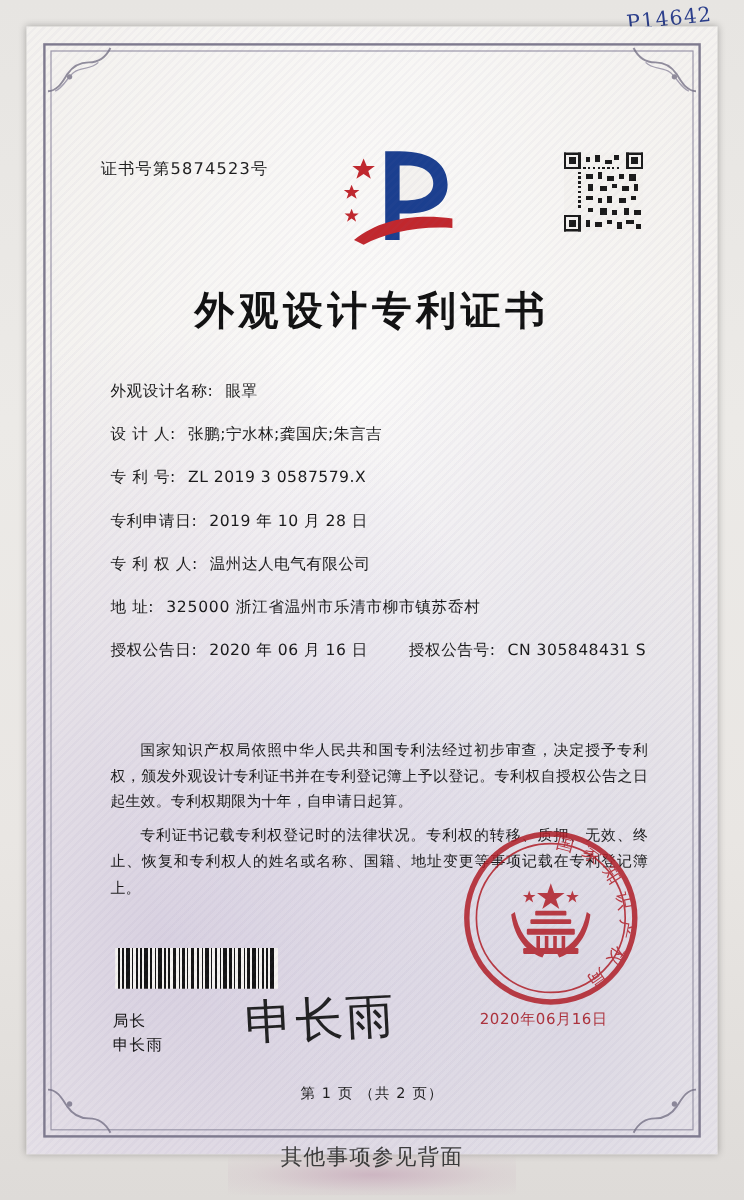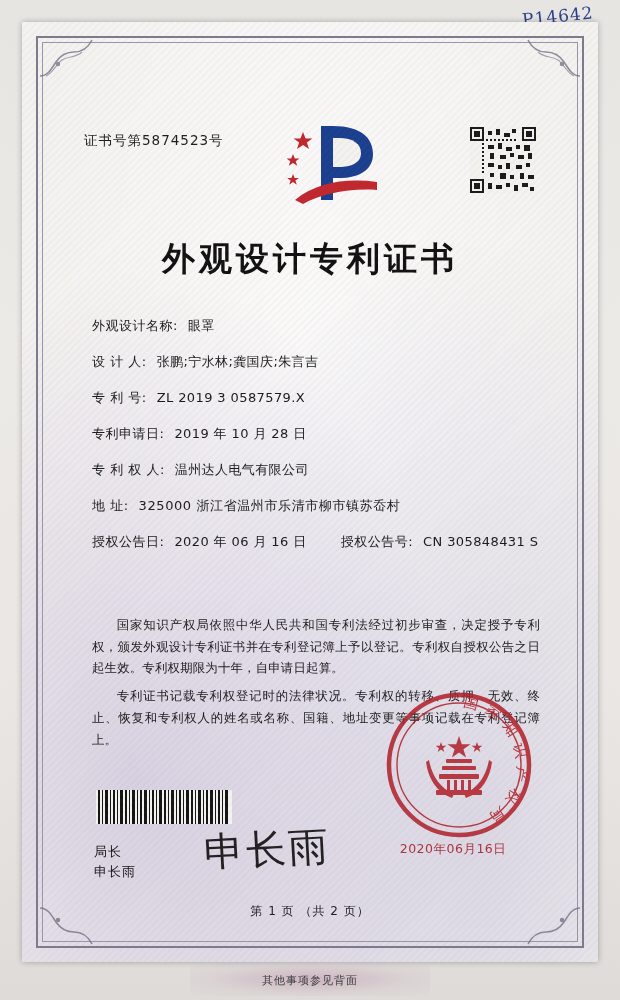--- a/index.html
+++ b/index.html
@@ -244,23 +244,23 @@
     text-align: center;
     font-size: 12px;
     color: #1c1c1c;
     letter-spacing: 1px;
   }
 
   
   .bottom-note {
     position: absolute;
     left: 0; right: 0;
-    bottom: 12px;
+    bottom: 24px;
     text-align: center;
-    font-size: 11px;
+    font-size: 18px;
     color: #3b3b3b;
     letter-spacing: 1px;
   }
   .bottom-smudge {
     position: absolute;
     left: 190px;
     bottom: 4px;
     width: 240px;
     height: 34px;
     background: radial-gradient(ellipse at 50% 50%, rgba(190,150,175,0.55) 0%, rgba(190,150,175,0.12) 60%, rgba(190,150,175,0) 100%);

